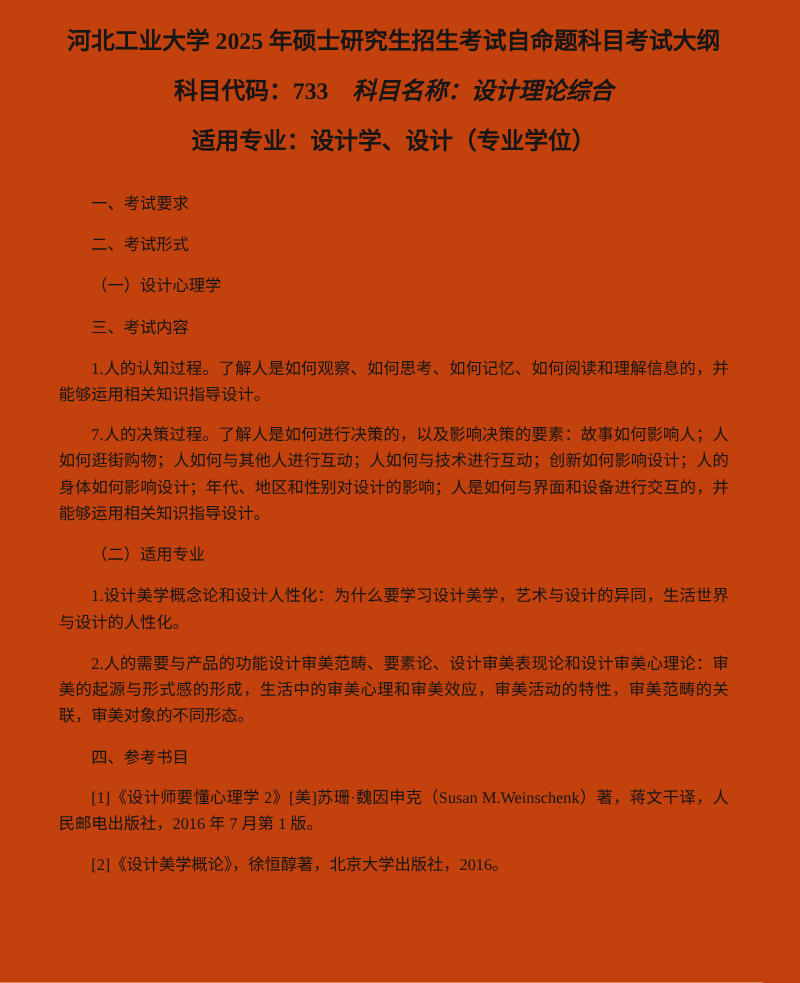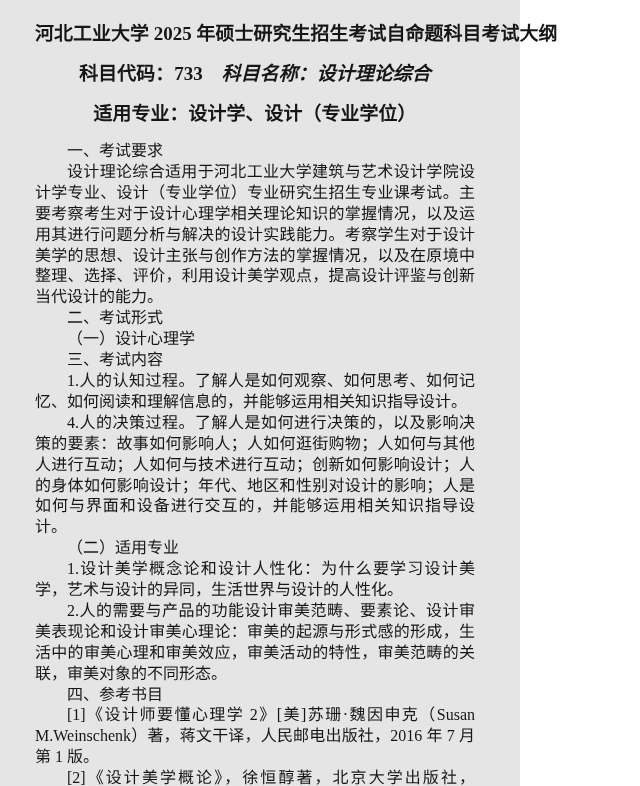--- a/index.html
+++ b/index.html
@@ -9,46 +9,46 @@
   }
   body {
     width: 640px;
     height: 786px;
     overflow: hidden;
     color: #161616;
     font-family: "Liberation Serif", serif;
   }
   .page {
     box-sizing: border-box;
-    width: 520px;
+    width: 640px;
     height: 786px;
     padding: 22px 45px 0 35px;
-    background: #e5e5e5;
+    background: #c2410c;
   }
   .doc-title,
   .subject-line,
   .majors-line {
     font-size: 19px;
     font-weight: bold;
     text-align: center;
     line-height: 23px;
     margin: 0 0 17px 0;
     white-space: nowrap;
   }
   .majors-line {
-    margin-bottom: 16px;
+    margin-bottom: 28px;
   }
   .subject-name {
     display: inline-block;
     margin-left: 1em;
     font-style: italic;
   }
   .doc-body p {
-    margin: 0;
-    font-size: 16px;
+    margin: 12px;
+    font-size: 13px;
     line-height: 20.9px;
     text-align: justify;
     text-indent: 2em;
     letter-spacing: 0;
   }
 </style>
 </head>
 <body>
 
 <div class="page">
@@ -57,28 +57,27 @@
 
   <div class="subject-line">
     <span class="subject-code">科目代码：733</span><span class="subject-name">科目名称：设计理论综合</span>
   </div>
 
   <div class="majors-line">适用专业：设计学、设计（专业学位）</div>
 
   <div class="doc-body">
 
     <p>一、考试要求</p>
-    <p>设计理论综合适用于河北工业大学建筑与艺术设计学院设计学专业、设计（专业学位）专业研究生招生专业课考试。主要考察考生对于设计心理学相关理论知识的掌握情况，以及运用其进行问题分析与解决的设计实践能力。考察学生对于设计美学的思想、设计主张与创作方法的掌握情况，以及在原境中整理、选择、评价，利用设计美学观点，提高设计评鉴与创新当代设计的能力。</p>
 
     <p>二、考试形式</p>
 
     <p>（一）设计心理学</p>
     <p>三、考试内容</p>
     <p>1.人的认知过程。了解人是如何观察、如何思考、如何记忆、如何阅读和理解信息的，并能够运用相关知识指导设计。</p>
-    <p>4.人的决策过程。了解人是如何进行决策的，以及影响决策的要素：故事如何影响人；人如何逛街购物；人如何与其他人进行互动；人如何与技术进行互动；创新如何影响设计；人的身体如何影响设计；年代、地区和性别对设计的影响；人是如何与界面和设备进行交互的，并能够运用相关知识指导设计。</p>
+    <p>7.人的决策过程。了解人是如何进行决策的，以及影响决策的要素：故事如何影响人；人如何逛街购物；人如何与其他人进行互动；人如何与技术进行互动；创新如何影响设计；人的身体如何影响设计；年代、地区和性别对设计的影响；人是如何与界面和设备进行交互的，并能够运用相关知识指导设计。</p>
     <p>（二）适用专业</p>
     <p>1.设计美学概念论和设计人性化：为什么要学习设计美学，艺术与设计的异同，生活世界与设计的人性化。</p>
     <p>2.人的需要与产品的功能设计审美范畴、要素论、设计审美表现论和设计审美心理论：审美的起源与形式感的形成，生活中的审美心理和审美效应，审美活动的特性，审美范畴的关联，审美对象的不同形态。</p>
 
     <p>四、参考书目</p>
     <p>[1]《设计师要懂心理学 2》[美]苏珊·魏因申克（Susan M.Weinschenk）著，蒋文干译，人民邮电出版社，2016 年 7 月第 1 版。</p>
     <p>[2]《设计美学概论》，徐恒醇著，北京大学出版社，2016。</p>
 
   </div>
 

